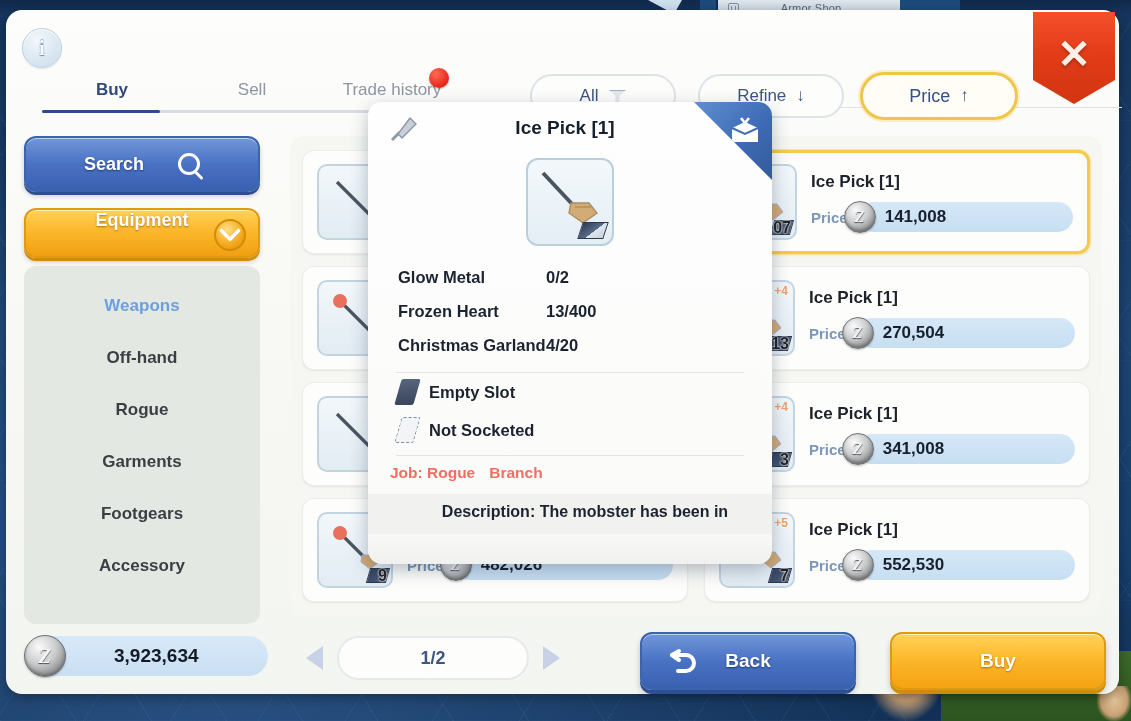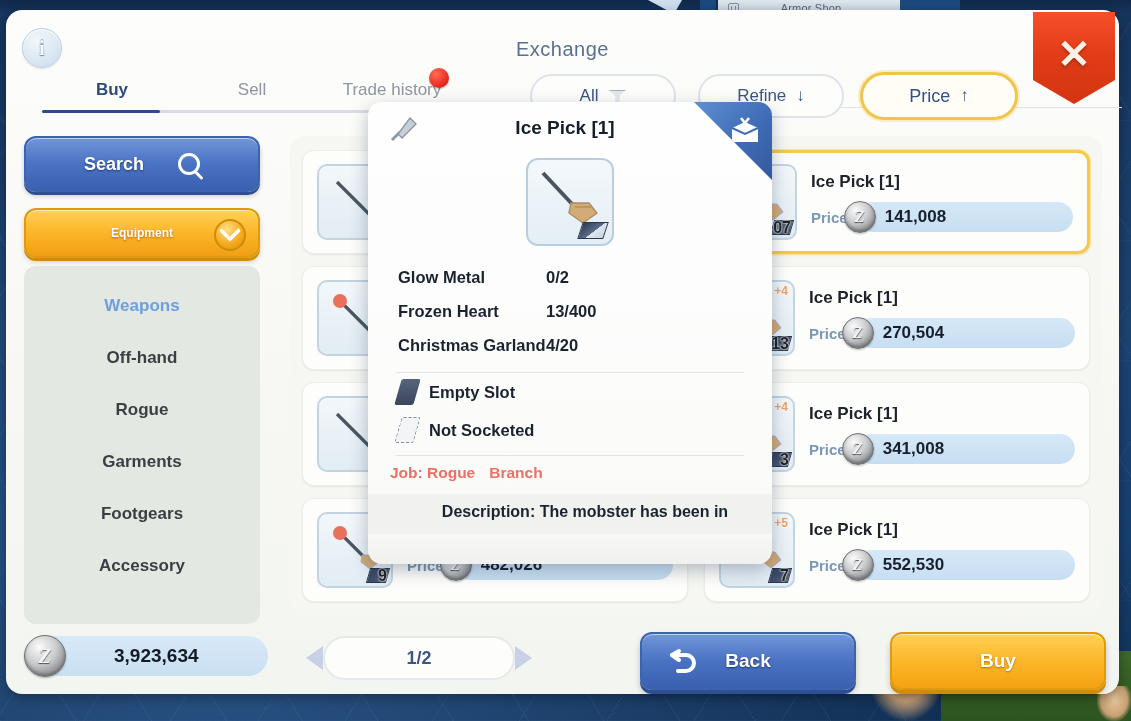--- a/index.html
+++ b/index.html
@@ -178,23 +178,23 @@
   #search-btn .mag::after {
     content: ""; position: absolute; right: -7px; bottom: -5px;
     width: 10px; height: 3px; background: #fff; border-radius: 2px;
     transform: rotate(45deg);
   }
   #cat-dropdown {
     margin-top: 16px; width: 236px; height: 50px; border-radius: 12px;
     background: linear-gradient(180deg, #ffd257 0%, #fcb62a 48%, #f19f12 100%);
     border: 2px solid #e09a10;
     box-shadow: inset 0 1px 0 rgba(255,255,255,.6), 0 3px 0 #d08c08, 0 4px 5px rgba(0,0,0,.18);
-    display: flex; align-items: center; justify-content: center;
+    display: flex; justify-content: center;
     position: relative;
-    color: #fff; font-size: 12px; font-weight: bold;
+    color: #fff; font-size: 18px; font-weight: bold;
     text-shadow: 0 1px 2px rgba(160,95,0,.85);
   }
   #cat-dropdown .chev {
     position: absolute; right: 12px; top: 9px; width: 32px; height: 32px;
     border-radius: 50%;
     background: radial-gradient(circle at 40% 30%, #ffdf85 0%, #f5a81a 60%, #e08f06 100%);
     border: 2px solid #d08c08;
     display: flex; align-items: center; justify-content: center;
   }
   #cat-dropdown .chev::after {
@@ -351,21 +351,21 @@
   #bottom { position: absolute; left: 0; top: 612px; width: 100%; height: 72px; }
   #zeny-wallet {
     position: absolute; left: 26px; top: 14px; width: 236px; height: 40px;
     border-radius: 20px;
     background: linear-gradient(180deg, #d8e9f8 0%, #c9dff2 100%);
     display: flex; align-items: center;
   }
   #zeny-wallet .zeny-coin { margin-left: -8px; width: 42px; height: 42px; flex: 0 0 42px; font-size: 21px; }
   #zeny-val { margin-left: 48px; font-size: 19px; font-weight: bold; color: #141b26; }
 
-  #pager { position: absolute; left: 300px; top: 14px; display: flex; align-items: center; }
+  #pager { position: absolute; left: 300px; top: 14px; display: flex; align-items: center; gap: 14px; }
   .pager-arrow {
     width: 0; height: 0; border-top: 12px solid transparent; border-bottom: 12px solid transparent;
   }
   .pager-arrow.left  { border-right: 17px solid #c8d1e6; }
   .pager-arrow.right { border-left: 17px solid #c8d1e6; }
   #pager-box {
     width: 192px; height: 44px; border-radius: 22px;
     border: 2px solid #e6e9ec; background: #fdfdfb;
     display: flex; align-items: center; justify-content: center;
     font-size: 18px; color: #3e5680; font-weight: bold;
@@ -413,21 +413,20 @@
     <span class="txt">Armor Shop</span>
   </div>
 </div>
 
 <div id="window">
 
   <div id="info-btn">
     <span class="glyph">i</span>
   </div>
 
-  <div id="win-title">Exchange</div>
 
   <div id="tabs">
     <div class="row">
       <div class="tab active">Buy</div>
       <div class="tab">Sell</div>
       <div class="tab">Trade history</div>
     </div>
     <div class="underline">
         <i></i>
       </div>

